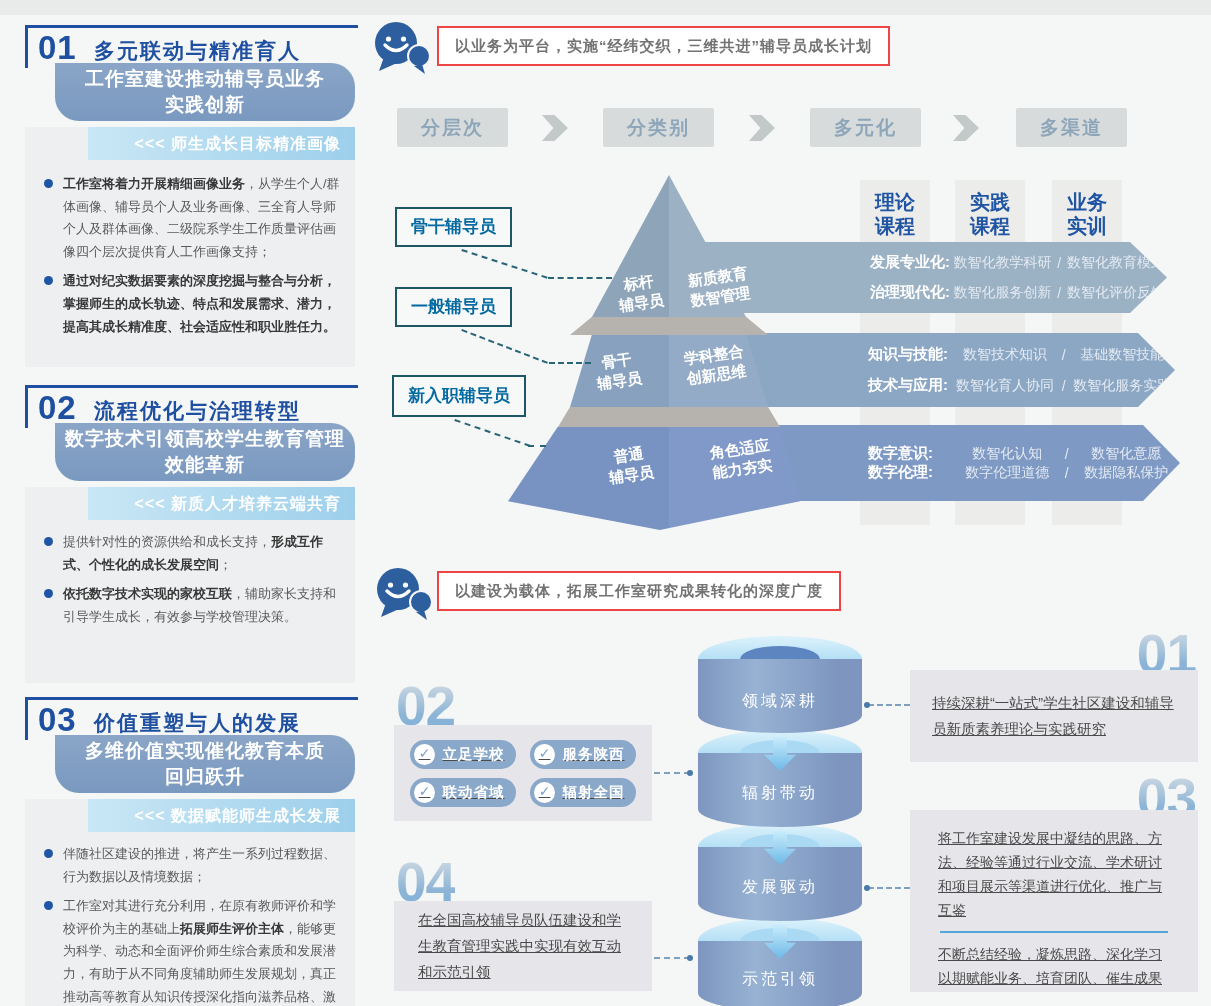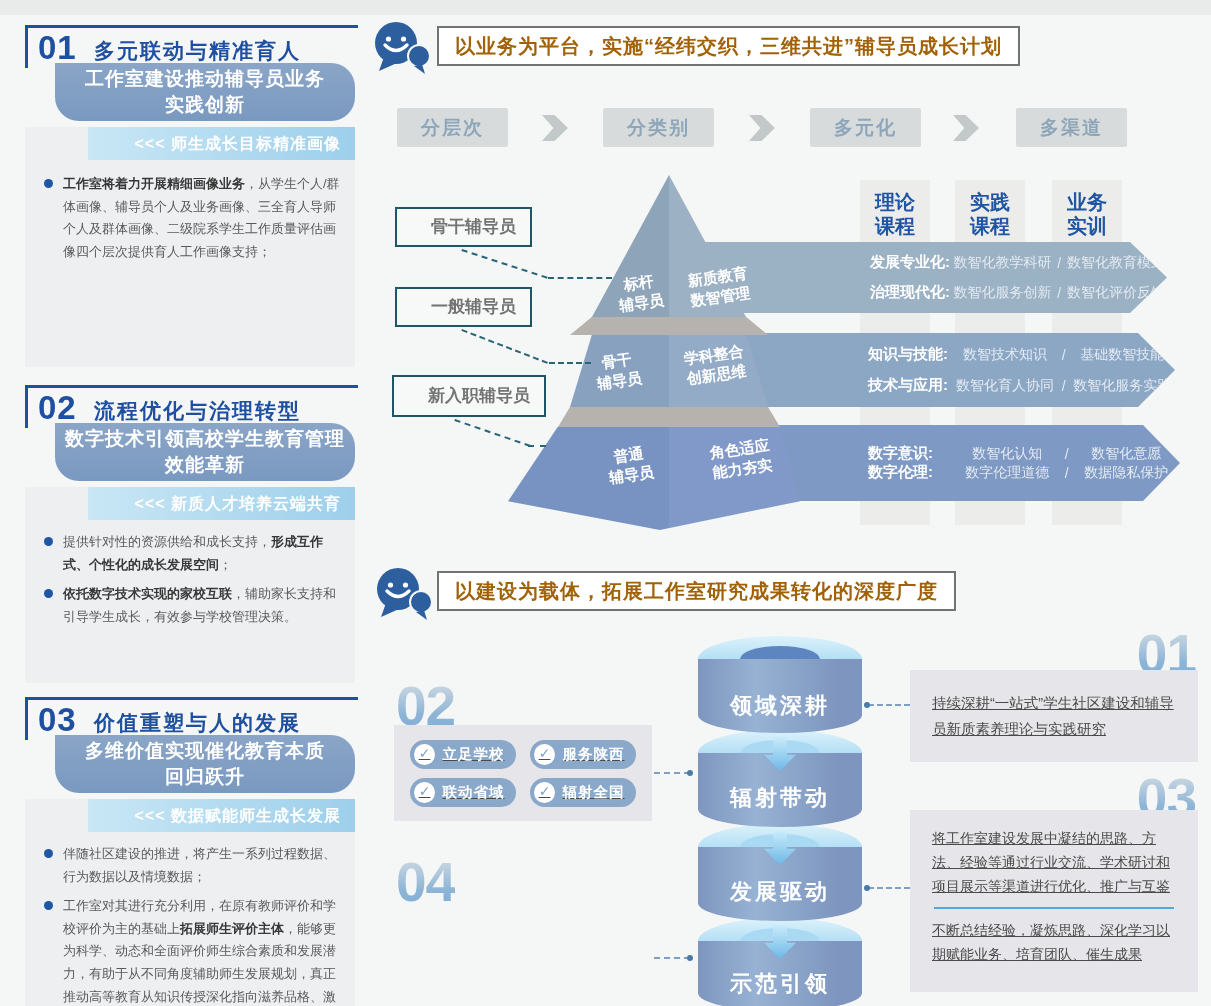--- a/index.html
+++ b/index.html
@@ -17,22 +17,22 @@
     display:flex;align-items:center;justify-content:center;text-align:center;line-height:1.35;letter-spacing:1px;}
   .sec-panel{position:absolute;left:25px;width:330px;background:#edeff0;}
   .sec-tagline{position:absolute;left:88px;width:267px;height:33px;background:linear-gradient(90deg,#c9e7f5,#9dcfeb);
     color:#fff;font-weight:700;font-size:16px;line-height:33px;text-align:right;padding-right:14px;box-sizing:border-box;letter-spacing:1px;}
   ul.bullets{position:absolute;left:44px;width:296px;margin:0;padding:0;list-style:none;}
   ul.bullets li{position:relative;margin-bottom:7px;padding-left:19px;font-size:13px;line-height:1.74;color:#5a5a5a;}
   ul.bullets li::before{content:"";position:absolute;left:0;top:6px;width:9px;height:9px;border-radius:50%;background:#1e55a5;}
   .seg-b{font-weight:700;color:#383838;text-align:center;}
 
   
-  .title-box{position:absolute;height:36px;border:2px solid #737373;background:#fff;color:#a16207;
-    font-size:20px;font-weight:700;line-height:36px;padding:0 16px;white-space:nowrap;letter-spacing:1px;}
+  .title-box{position:absolute;height:36px;border:2px solid #ef4444;background:#fff;color:#737373;
+    font-size:15px;font-weight:700;line-height:36px;padding:0 16px;white-space:nowrap;letter-spacing:1px;}
   .step-box{position:absolute;width:111px;height:39px;background:#d8dbdb;border-radius:2px;color:#8da6ba;
     font-size:19px;font-weight:700;text-align:center;line-height:39px;letter-spacing:2px;}
   .step-chev{position:absolute;width:26px;height:26px;background:#c3c8c9;
     clip-path:polygon(0 0,48% 0,100% 50%,48% 100%,0 100%,44% 50%);}
 
   
   .col-band{position:absolute;top:165px;width:70px;height:345px;background:#ececeb;z-index:1;}
   .col-head{position:absolute;top:175px;width:70px;text-align:center;font-size:20px;font-weight:700;color:#1f55a3;line-height:1.2;z-index:5;}
   .p-arrow{position:absolute;z-index:2;display:flex;flex-direction:column;justify-content:space-evenly;box-sizing:border-box;}
   .a1{left:650px;top:227px;width:517px;height:71px;background:#9bb1c4;padding-left:220px;
@@ -41,33 +41,33 @@
       clip-path:polygon(0 0,calc(100% - 37px) 0,100% 50%,calc(100% - 37px) 100%,0 100%);}
   .a3{left:650px;top:410px;width:530px;height:76px;background:#7e99c4;padding-left:218px;
       clip-path:polygon(0 0,calc(100% - 37px) 0,100% 50%,calc(100% - 37px) 100%,0 100%);justify-content:center;}
   .arow{display:flex;align-items:center;}
   .alabel{width:102px;font-size:15px;font-weight:700;color:#ffffff;}
   .aval{width:128px;text-align:center;font-size:14px;color:#e3eaf2;}
   .asep{width:14px;text-align:center;font-size:14px;color:#e3eaf2;}
   .pyr{position:absolute;z-index:4;}
   .pyr-sep{position:absolute;z-index:3;background:#b6b3ae;}
   .pyr-label{position:absolute;z-index:5;color:#fff;font-weight:700;font-size:15px;line-height:1.3;text-align:center;transform:rotate(-8deg);}
-  .side-box{position:absolute;z-index:6;border:2px solid #1d5766;background:#f7f8f8;color:#737373;
-    font-size:17px;font-weight:700;text-align:center;padding-left:20px;}
+  .side-box{position:absolute;z-index:6;border:2px solid #1d5766;background:#f7f8f8;color:#0369a1;
+    font-size:17px;font-weight:700;text-align:center;}
   .dash-t{position:absolute;z-index:6;border-top:2px dashed #2a6577;transform-origin:left top;}
 
   
   .cyl-cap{position:absolute;left:698px;width:164px;height:46px;border-radius:50%;
     background:linear-gradient(180deg,#dcf2fb,#8ecdf0);z-index:1;}
   .cyl-cap .inner{position:absolute;left:42px;top:10px;width:80px;height:26px;border-radius:50%;background:#5d86c1;}
   .cyl-cap .inner.lite{background:#a9d9f3;}
   .cyl-body{position:absolute;left:698px;width:164px;z-index:2;
     background:linear-gradient(90deg,#7e96bf,#97b2d3 35%,#7e96bf 85%);
     border-radius:0 0 82px 82px / 0 0 18px 18px;}
-  .cyl-label{position:absolute;left:698px;width:164px;z-index:3;text-align:center;color:#fff;font-size:22px;font-weight:700;letter-spacing:3px;}
+  .cyl-label{position:absolute;left:698px;width:164px;z-index:3;text-align:center;color:#fff;font-size:16px;font-weight:400;letter-spacing:3px;}
   .down-arrow{position:absolute;left:764px;width:32px;height:34px;z-index:4;
     background:linear-gradient(180deg,#c9ecfa,#6db8e8);
     clip-path:polygon(28% 0,72% 0,72% 52%,100% 52%,50% 100%,0 52%,28% 52%);}
   .big-num{position:absolute;font-size:55px;font-weight:800;letter-spacing:-1px;
     background:linear-gradient(180deg,#ccd8e1 8%,#8cb4d6 65%,#7fb0da);
     -webkit-background-clip:text;background-clip:text;color:transparent;line-height:1;}
   .co-box{position:absolute;background:#e6e6ea;color:#4a4a4a;font-size:14.5px;line-height:1.8;box-sizing:border-box;text-decoration:underline;}
   .pill{display:flex;align-items:center;width:106px;height:29px;background:#8aa8c9;border-radius:15px;padding-left:4px;box-sizing:border-box;}
   .pill .ck{width:21px;height:21px;border-radius:50%;background:#fff;color:#7d9ecd;font-size:14px;font-weight:700;
     display:flex;align-items:center;justify-content:center;}
@@ -84,20 +84,21 @@
   <div>
     <div class="sec-frame" style="top:10px"></div>
     <div class="sec-num" style="top:14px">01</div>
     <div class="sec-title" style="top:22px">多元联动与精准育人</div>
     <div class="sec-banner pre" style="top:48px">工作室建设推动辅导员业务
 实践创新</div>
     <div class="sec-panel" style="top:112px;height:240px"></div>
     <div class="sec-tagline" style="top:112px">&lt;&lt;&lt; 师生成长目标精准画像</div>
     <ul class="bullets" style="top:158px">
       <li><span class="seg-b">工作室将着力开展精细画像业务</span><span>，从学生个人/群体画像、辅导员个人及业务画像、三全育人导师个人及群体画像、二级院系学生工作质量评估画像四个层次提供育人工作画像支持；</span></li>
+      <li><span class="seg-b">通过对纪实数据要素的深度挖掘与整合与分析，掌握师生的成长轨迹、特点和发展需求、潜力，提高其成长精准度、社会适应性和职业胜任力。</span></li>
     </ul>
   </div>
 
   <div>
     <div class="sec-frame" style="top:370px"></div>
     <div class="sec-num" style="top:374px">02</div>
     <div class="sec-title" style="top:382px">流程优化与治理转型</div>
     <div class="sec-banner pre" style="top:408px">数字技术引领高校学生教育管理
 效能革新</div>
     <div class="sec-panel" style="top:472px;height:196px"></div>
@@ -285,25 +286,28 @@
       </div>
     <div class="pill">
         <span class="ck">✓</span>
         <span class="pt">辐射全国</span>
       </div>
   </div>
   <div class="dash-b" style="left:654px;top:757px;width:36px"></div>
   <div class="dot" style="left:687px;top:755px"></div>
 
   <div class="big-num" style="left:1104px;top:756px;width:92px;text-align:right">03</div>
-  <div class="co-box" style="left:910px;top:795px;width:288px;height:182px;padding:16px 22px;font-size:14px;line-height:1.72">
+  <div class="co-box" style="left:910px;top:795px;width:288px;height:182px;padding:16px 28px;font-size:14px;line-height:1.72">
     <div>将工作室建设发展中凝结的思路、方法、经验等通过行业交流、学术研讨和项目展示等渠道进行优化、推广与互鉴</div>
     <div class="divline"></div>
     <div>不断总结经验，凝炼思路、深化学习以期赋能业务、培育团队、催生成果</div>
   </div>
   <div class="dash-b" style="left:868px;top:872px;width:42px"></div>
   <div class="dot" style="left:864px;top:870px"></div>
 
   <div class="big-num" style="left:396px;top:840px">04</div>
+  <div class="co-box" style="left:394px;top:886px;width:258px;height:90px;display:flex;align-items:center;padding:0 24px">
+    <span>在全国高校辅导员队伍建设和学生教育管理实践中实现有效互动和示范引领</span>
+  </div>
   <div class="dash-b" style="left:654px;top:942px;width:36px"></div>
   <div class="dot" style="left:687px;top:940px"></div>
 
 </div>
 
 </body></html>

